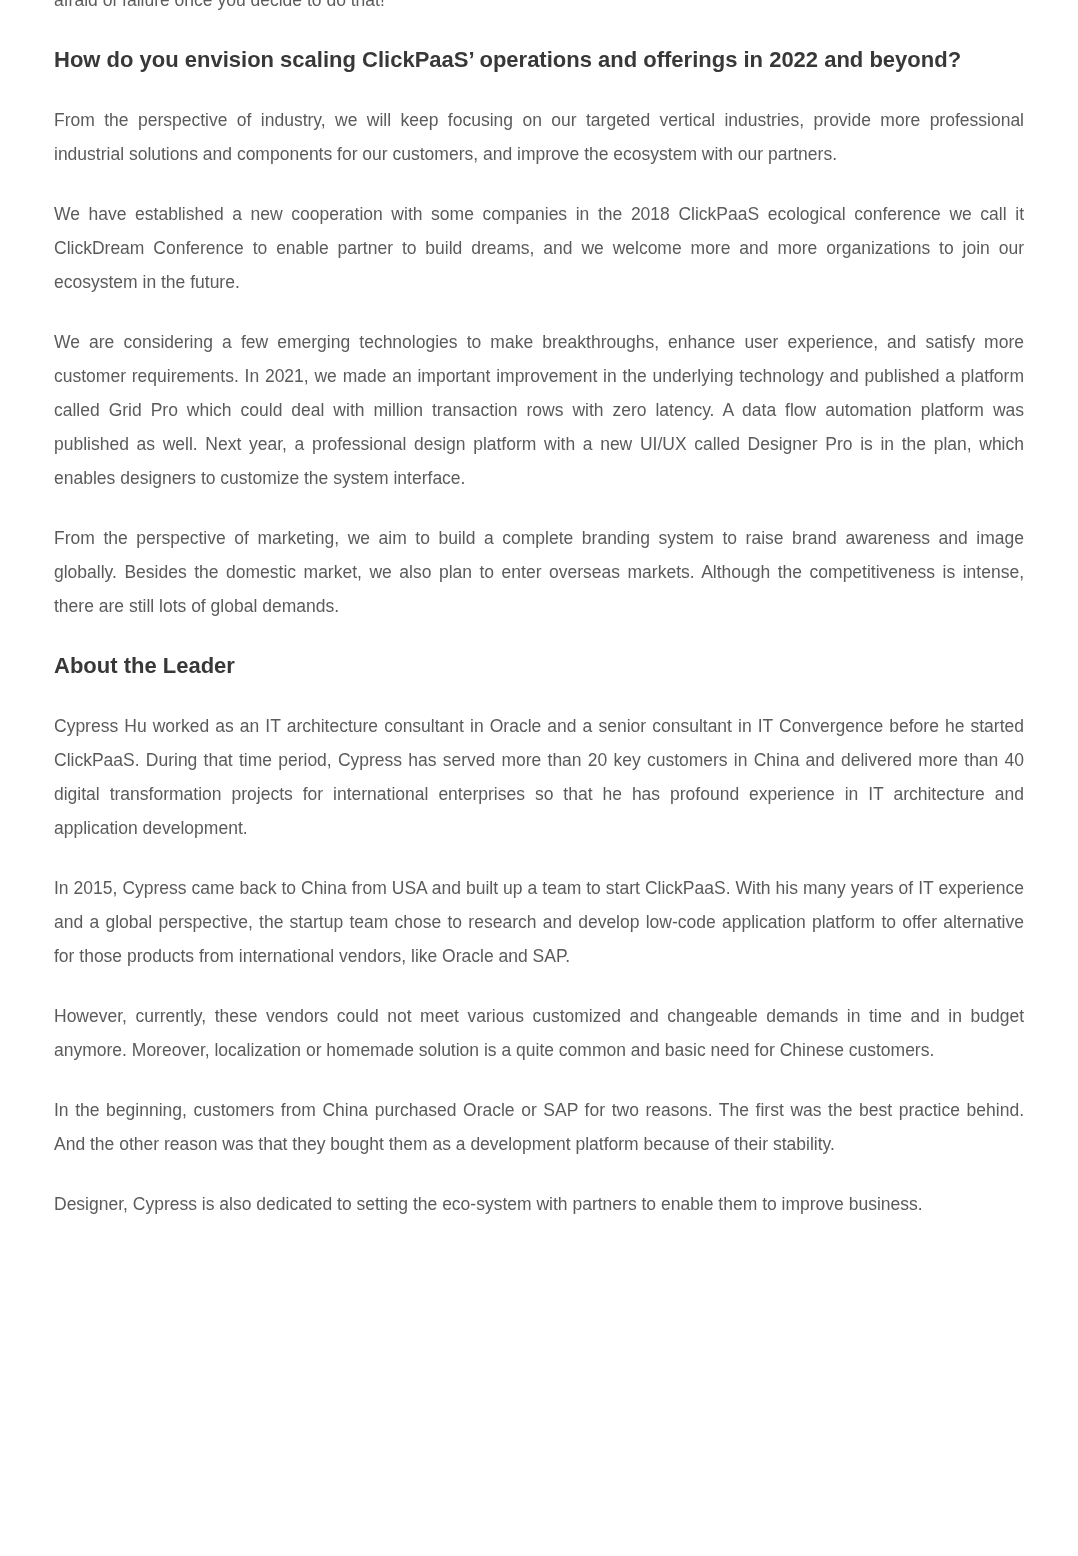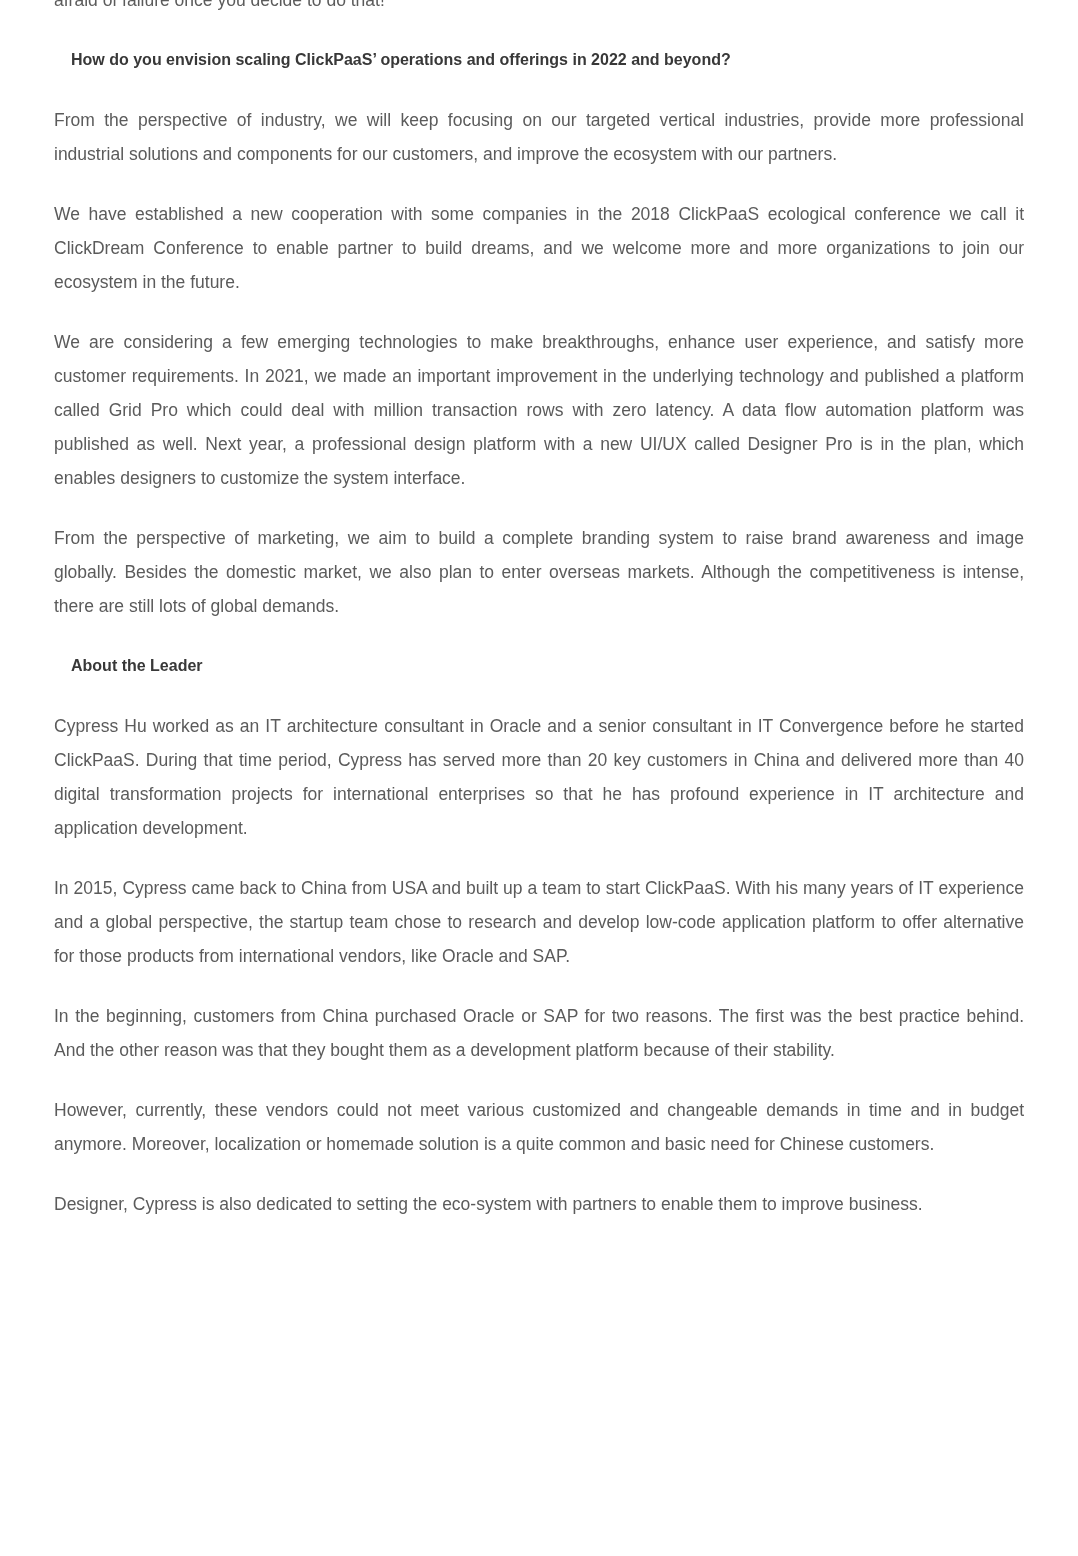--- a/index.html
+++ b/index.html
@@ -20,23 +20,23 @@
     font-size: 17.5px;
     line-height: 34px;
     text-align: justify;
   }
   .article p {
     margin: 26px 0;
     color: var(--body-color, #5b5b5b);
     font-weight: 400;
   }
   .article h2 {
-    margin: 26px 17px;
+    margin: 26px 0;
     color: var(--heading-color, #383838);
-    font-size: 16px;
+    font-size: 22px;
     line-height: 34px;
     font-weight: 700;
     text-align: left;
   }
   
   .article p.partial-top {
     margin-top: -17px;
   }
 </style>
 </head>
@@ -55,20 +55,20 @@
   <p>We are considering a few emerging technologies to make breakthroughs, enhance user experience, and satisfy more customer requirements. In 2021, we made an important improvement in the underlying technology and published a platform called Grid Pro which could deal with million transaction rows with zero latency. A data flow automation platform was published as well. Next year, a professional design platform with a new UI/UX called Designer Pro is in the plan, which enables designers to customize the system interface.</p>
 
   <p>From the perspective of marketing, we aim to build a complete branding system to raise brand awareness and image globally. Besides the domestic market, we also plan to enter overseas markets. Although the competitiveness is intense, there are still lots of global demands.</p>
 
   <h2>About the Leader</h2>
 
   <p>Cypress Hu worked as an IT architecture consultant in Oracle and a senior consultant in IT Convergence before he started ClickPaaS. During that time period, Cypress has served more than 20 key customers in China and delivered more than 40 digital transformation projects for international enterprises so that he has profound experience in IT architecture and application development.</p>
 
   <p>In 2015, Cypress came back to China from USA and built up a team to start ClickPaaS. With his many years of IT experience and a global perspective, the startup team chose to research and develop low-code application platform to offer alternative for those products from international vendors, like Oracle and SAP.</p>
 
+  <p>However, currently, these vendors could not meet various customized and changeable demands in time and in budget anymore. Moreover, localization or homemade solution is a quite common and basic need for Chinese customers.</p>
+
   <p>In the beginning, customers from China purchased Oracle or SAP for two reasons. The first was the best practice behind. And the other reason was that they bought them as a development platform because of their stability.</p>
-
-  <p>However, currently, these vendors could not meet various customized and changeable demands in time and in budget anymore. Moreover, localization or homemade solution is a quite common and basic need for Chinese customers.</p>
 
 
   <p>Designer, Cypress is also dedicated to setting the eco-system with partners to enable them to improve business.</p>
 
 </div>
 
 </body></html>

